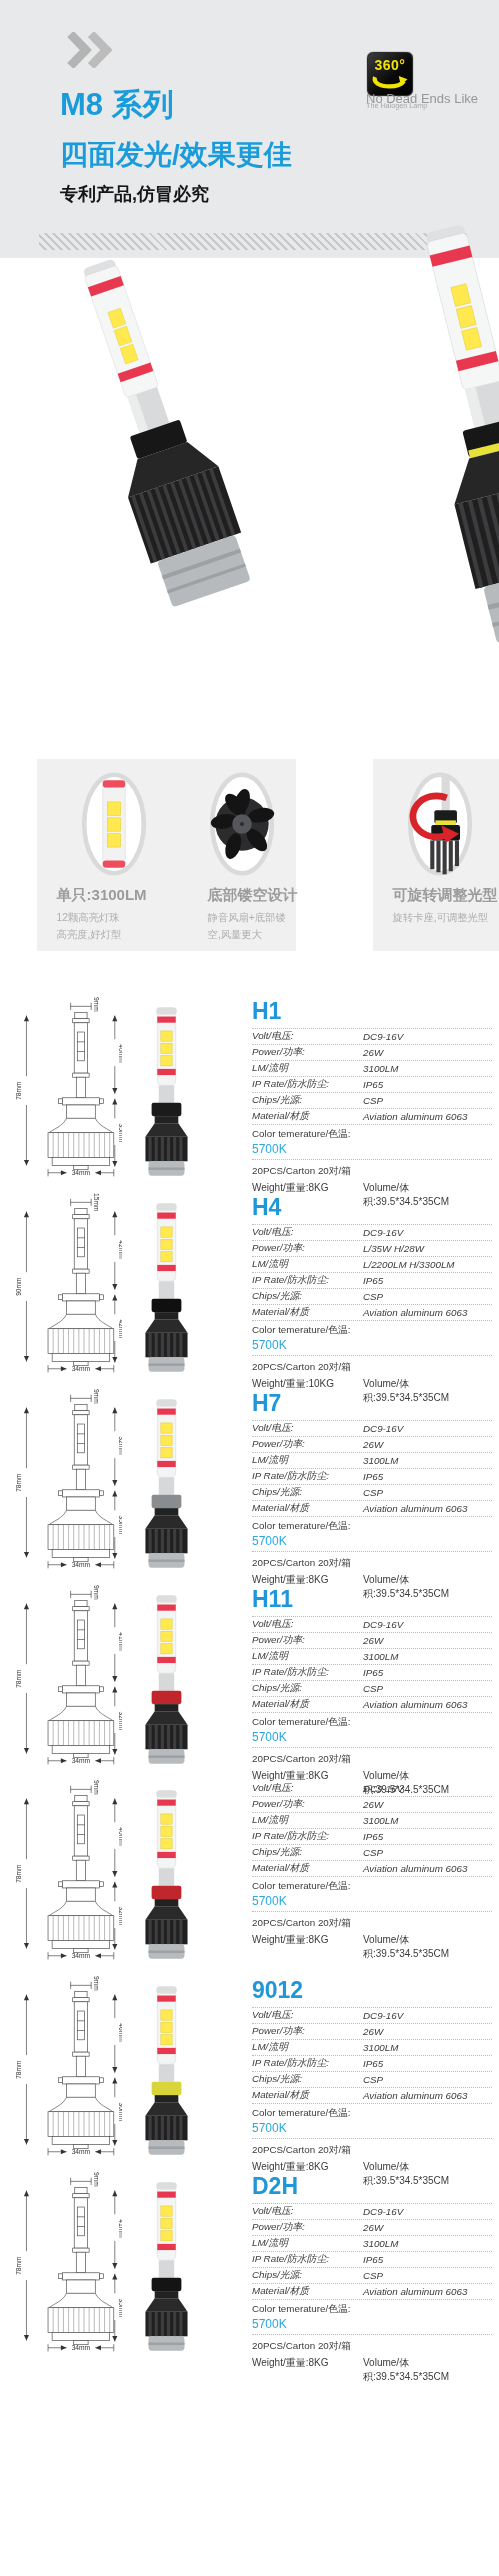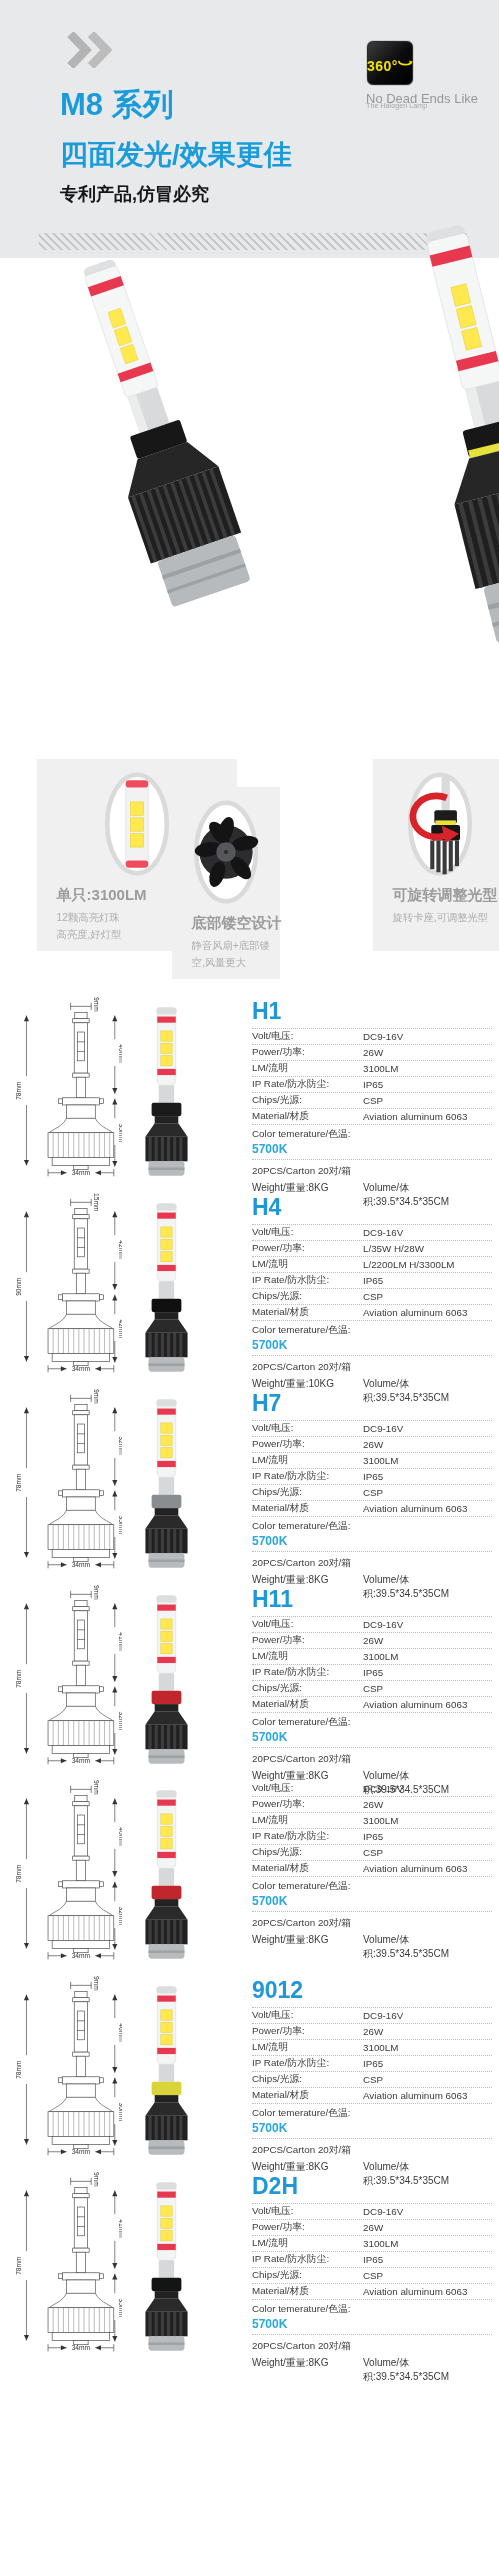--- a/index.html
+++ b/index.html
@@ -2,24 +2,24 @@
 <html style="font-size:8.2px"><head>
 <meta charset="utf-8">
 <style>
   html,body{margin:0;padding:0;background:#fff;}
   .page{position:relative;width:500px;height:2655px;background:#ffffff;
         font-family:"Liberation Sans",sans-serif;overflow:hidden;}
 
   
   .hero-top{position:absolute;left:0;top:0;width:500px;height:258px;background:#e8e9eb;}
   .chevrons{position:absolute;left:66px;top:32px;}
-  .badge{position:absolute;left:366px;top:40px;width:46px;height:44px;border-radius:7.2px;
+  .badge{position:absolute;left:366px;top:51px;width:46px;height:44px;border-radius:7.2px;
          background:linear-gradient(135deg,#3f3f3f 0%,#0a0a0a 55%,#000 100%);
          border:1.5px solid #cfcfcf;box-shadow:inset 0 0 0 1px #2a2a2a;
-         display:flex;flex-direction:row;align-items:center;justify-content:flex-start;}
+         display:flex;flex-direction:column;align-items:center;justify-content:flex-start;}
   .badge-label{color:#f2e400;font-weight:bold;font-size:14px;margin-top:5.2px;letter-spacing:0.5px;}
   .badge-cap1{position:absolute;left:366px;top:91px;font-size:13px;color:#979797;text-align:right;}
   .badge-cap2{position:absolute;left:366px;top:101px;font-size:7.2px;color:#a7a7a7;}
   .page-title{position:absolute;left:60px;top:84px;font-size:31px;font-weight:bold;color:#1a9cdb;}
   .page-subtitle{position:absolute;left:60px;top:136px;font-size:28px;font-weight:bold;color:#1a9cdb;}
   .patent{position:absolute;left:60px;top:182px;font-size:18px;color:#161616;font-weight:bold;}
   .stripe-band{position:absolute;left:39px;top:233px;width:428px;height:17px;
         background:repeating-linear-gradient(45deg,rgba(0,0,0,0) 0 3.6px,#c7c8ca 3.6px 5.7px);}
 
   .hero-photo{position:absolute;left:0;top:206px;}
@@ -31,25 +31,25 @@
   .fc-desc{position:absolute;left:19.6px;top:150px;font-size:10.3px;color:#aeaeae;line-height:17px;white-space:nowrap;}
 
   
   .product-section{position:absolute;left:0;width:500px;height:196px;}
   .dim-diagram{position:absolute;left:9.3px;top:1px;}
   .p-photo{position:absolute;left:128px;top:13.4px;}
   .spec{position:absolute;left:252px;top:4.1px;width:240px;}
   .model{margin:0 0 0 0;font-size:23px;line-height:26px;font-weight:bold;color:#1f97d8;
          padding-bottom:4.1px;border-bottom:0.5px dotted #b9bdc1;}
   .spec-row{display:flex;align-items:center;height:15px;border-bottom:0.5px dotted #b9bdc1;
-            font-size:9.8px;color:#3c3c3c;}
+            font-size:9.8px;color:#3c3c3c;font-style:italic;}
   .spec-row .lbl{width:111px;flex:none;}
   .ct{border-bottom:0.5px dotted #b9bdc1;padding:2.6px 0 3.1px 0;}
   .ct .lbl{font-size:9.8px;color:#3c3c3c;}
-  .ct .ctv{font-size:12px;font-weight:bold;color:#29a8e0;margin-top:1.5px;}
+  .ct .ctv{font-size:12px;font-weight:normal;color:#29a8e0;margin-top:1.5px;}
   .carton{font-size:9.8px;color:#3c3c3c;padding-top:4.6px;}
   .wv{display:flex;font-size:10px;color:#3c3c3c;padding-top:3.1px;}
   .wv .w{width:111px;flex:none;}
   .dim-diagram text{font-size:13px;fill:#333;font-family:"Liberation Sans",sans-serif;}
   .dim-diagram .outline{fill:#fff;stroke:#4a4a4a;stroke-width:1.3;}
   .dim-diagram .dimline{stroke:#333;stroke-width:1.2;}
   .dim-diagram .fin{stroke:#7a7a7a;stroke-width:1;}
 
   
   .adapters{position:absolute;left:0;top:2370px;width:500px;height:216px;}
@@ -140,38 +140,38 @@
         <rect x="52" y="552" width="9" height="178"></rect>
           <rect x="72" y="552" width="9" height="178"></rect>
         <rect x="92" y="552" width="9" height="178"></rect>
       </g>
       <rect x="-100" y="730" width="200" height="120" rx="10" fill="#b7babc"></rect>
       <rect x="-100" y="768" width="200" height="10" fill="#9ea1a3"></rect>
       <rect x="-100" y="806" width="200" height="8" fill="#9ea1a3"></rect>
     </g>
   </svg>
 
-  <div class="feature-card" style="left:37px;width:154px;padding-left:46px;">
+  <div class="feature-card" style="left:37px;width:154px;">
     <svg class="fc-art" width="77" height="112" viewBox="0 0 150 218">
       <ellipse cx="75" cy="109" rx="58" ry="96" fill="#ffffff" stroke="#dadada" stroke-width="9"></ellipse>
       <rect x="53" y="28" width="44" height="162" rx="8" fill="#f2f2f2" stroke="#d8d8d8"></rect>
       <rect x="53" y="24" width="44" height="14" rx="6" fill="#ef4d5e"></rect>
       <rect x="53" y="180" width="44" height="14" rx="6" fill="#ef4d5e"></rect>
       <rect x="62" y="66" width="26" height="26" fill="#ffe94e" stroke="#e2ca38"></rect>
       <rect x="62" y="97" width="26" height="26" fill="#ffe94e" stroke="#e2ca38"></rect>
       <rect x="62" y="128" width="26" height="26" fill="#ffe94e" stroke="#e2ca38"></rect>
     </svg>
     <div class="fc-title">单只:3100LM</div>
     <div class="fc-desc">
       <div>12颗高亮灯珠</div>
       <div>高亮度,好灯型</div>
     </div>
   </div>
 
-  <div class="feature-card" style="left:172px;width:108px;margin-top:28px;">
+  <div class="feature-card" style="left:188px;width:108px;">
     <svg class="fc-art" width="77" height="112" viewBox="0 0 150 218">
       <ellipse cx="75" cy="109" rx="58" ry="96" fill="#ffffff" stroke="#dadada" stroke-width="9"></ellipse>
       <circle cx="75" cy="109" r="52" fill="#2c2c2e"></circle>
       <g fill="#141415">
         <ellipse cx="75" cy="66" rx="14" ry="26" transform="rotate(18 75 66)"></ellipse>
         <ellipse cx="112" cy="92" rx="14" ry="26" transform="rotate(80 112 92)"></ellipse>
         <ellipse cx="104" cy="140" rx="14" ry="26" transform="rotate(140 104 140)"></ellipse>
         <ellipse cx="58" cy="152" rx="14" ry="26" transform="rotate(198 58 152)"></ellipse>
         <ellipse cx="40" cy="104" rx="14" ry="26" transform="rotate(260 40 104)"></ellipse>
         <ellipse cx="62" cy="72" rx="14" ry="26" transform="rotate(320 62 72)"></ellipse>

